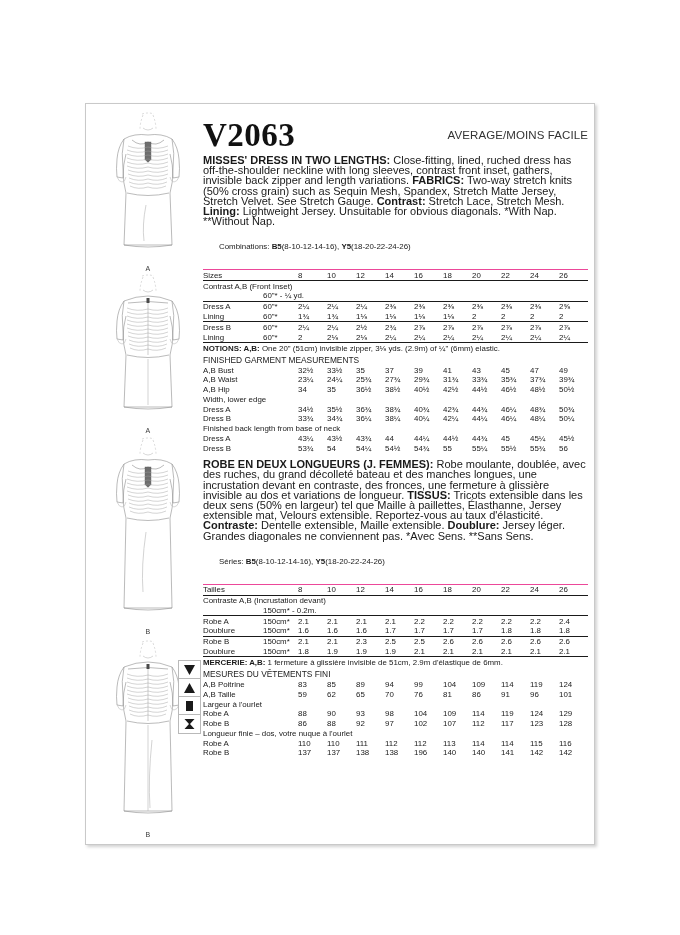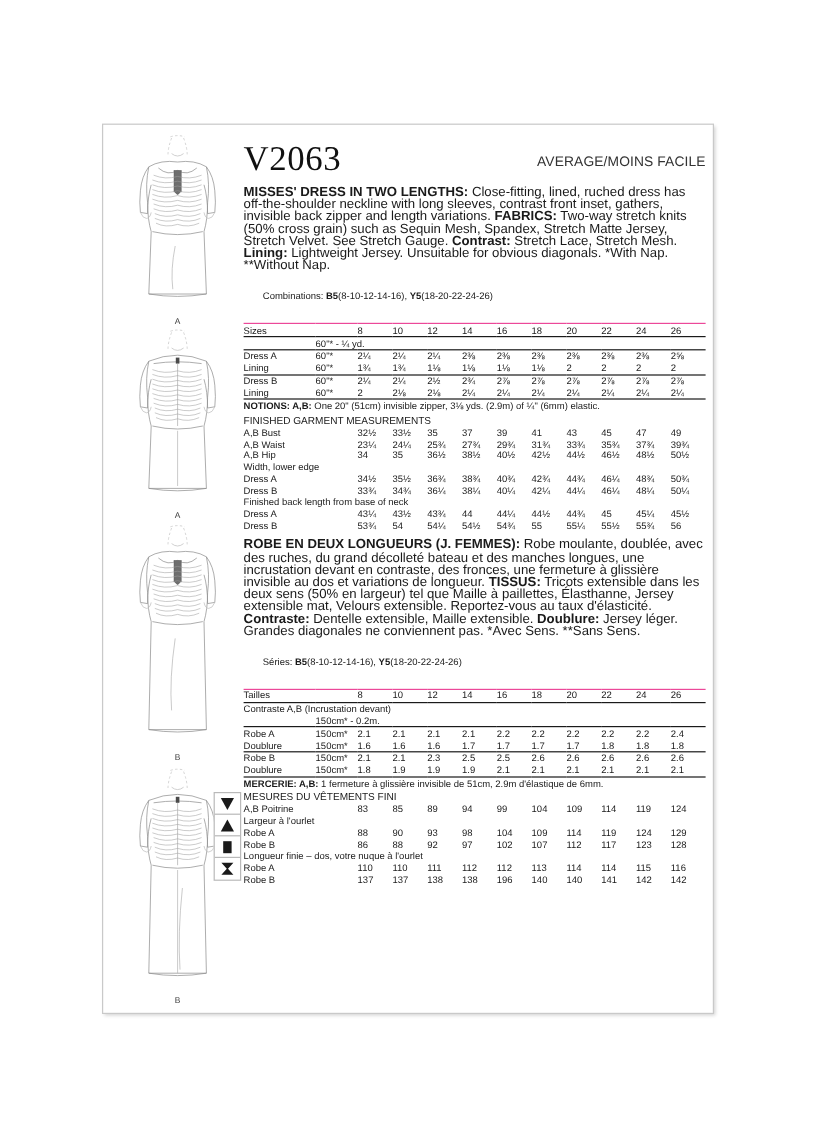--- a/index.html
+++ b/index.html
@@ -87,22 +87,22 @@
 
   #headrow {
     position: relative;
     height: 34px;
   }
   #pattern-number {
     position: absolute;
     left: 0;
     top: -4px;
     font-family: "Liberation Serif", serif;
-    font-size: 29px;
-    font-weight: 400;
+    font-size: 33px;
+    font-weight: 700;
     letter-spacing: 0.5px;
     color: #111;
   }
   #difficulty {
     position: absolute;
     right: 0;
     top: 8px;
     font-size: 11.5px;
     color: #333;
     letter-spacing: 0.1px;
@@ -407,20 +407,23 @@
               <td>14</td>
               <td>16</td>
               <td>18</td>
               <td>20</td>
               <td>22</td>
               <td>24</td>
               <td>26</td>
             </tr>
           </tbody>
         <tbody>
+            <tr>
+              <td class="lbl-bold" colspan="12">Contrast A,B (Front Inset)</td>
+            </tr>
             <tr class="bline-bottom">
               <td></td>
               <td colspan="11">60"* - ¼ yd.</td>
             </tr>
           </tbody>
         <tbody>
             <tr>
               <td class="lbl-bold">Dress A</td>
               <td>60"*</td>
               <td>2¼</td>
@@ -746,20 +749,34 @@
               <td>89</td>
               <td>94</td>
               <td>99</td>
               <td>104</td>
               <td>109</td>
               <td>114</td>
               <td>119</td>
               <td>124</td>
             </tr>
             <tr>
+              <td class="lbl-bold">A,B Taille</td>
+              <td></td>
+              <td>59</td>
+              <td>62</td>
+              <td>65</td>
+              <td>70</td>
+              <td>76</td>
+              <td>81</td>
+              <td>86</td>
+              <td>91</td>
+              <td>96</td>
+              <td>101</td>
+            </tr>
+            <tr>
               <td class="lbl-bold" colspan="12">Largeur à l'ourlet</td>
             </tr>
             <tr>
               <td class="lbl-bold">Robe A</td>
               <td></td>
               <td>88</td>
               <td>90</td>
               <td>93</td>
               <td>98</td>
               <td>104</td>

